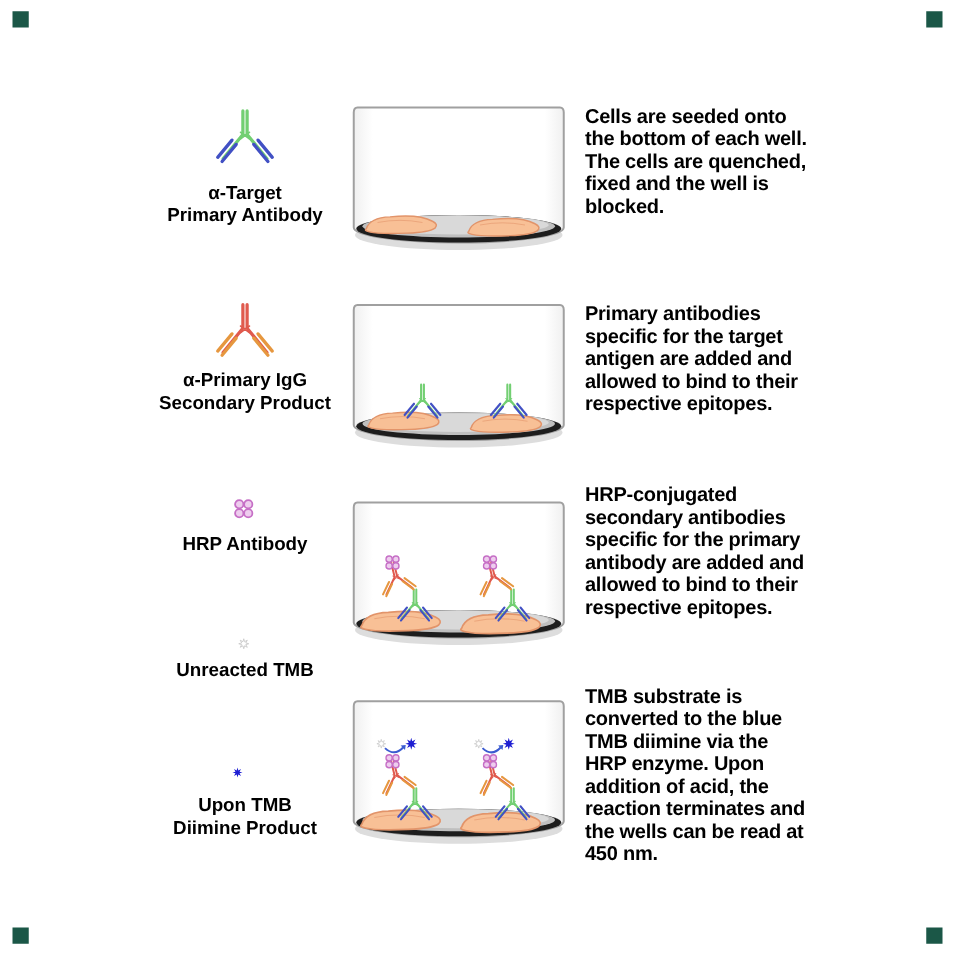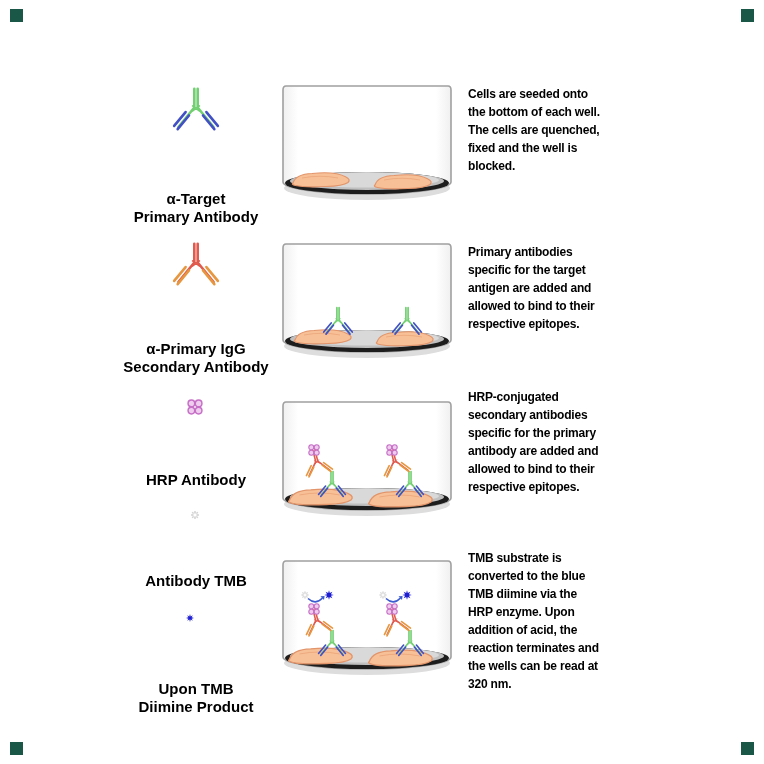--- a/index.html
+++ b/index.html
@@ -5,25 +5,25 @@
   html,body{margin:0;padding:0;background:#fff;}
   .canvas{
     position:relative;width:764px;height:764px;background:#fff;overflow:hidden;
     font-family:"Liberation Sans", sans-serif;color:var(--text,#000);
   }
   .corner-mark{
     position:absolute;width:13px;height:13px;background:var(--corner-mark,#1b5747);
   }
   .legend-label{
     position:absolute;width:200px;text-align:center;white-space:pre-line;
-    font-weight:700;font-size:15px;line-height:18px;color:var(--text,#000);margin-top:44px;
+    font-weight:700;font-size:15px;line-height:18px;color:var(--text,#000);
   }
   .step-text{
     position:absolute;left:468px;width:254px;white-space:pre-line;
-    font-weight:700;font-size:12px;line-height:18px;letter-spacing:-0.2px;color:var(--text,#000);
+    font-weight:700;font-size:16px;line-height:18px;letter-spacing:-0.2px;color:var(--text,#000);
   }
   .abs{position:absolute;}
   
   .ab-primary{--hc:var(--primary-heavy,#72cf72);--lc:var(--primary-light,#4150c4);}
   .ab-secondary{--hc:var(--secondary-heavy,#e05a4e);--lc:var(--secondary-light,#e6973f);}
   .hrp-use{--hrp-s:var(--hrp-stroke,#c66fc6);--hrp-f:var(--hrp-fill,#eecdee);}
   .star-blue{--star-f:var(--tmb-blue,#1d1dd2);--star-s:none;}
   .star-gray{--star-f:#ffffff;--star-s:var(--tmb-unreacted,#c9c9c9);}
 </style>
 </head>
@@ -97,21 +97,21 @@
 The cells are quenched,
 fixed and the well is
 blocked.</div>
   </section>
 
   <section>
     <svg class="abs" style="left:170px;top:241px" width="52" height="60" viewBox="0 0 40 46">
       <use href="#ab" class="ab-secondary"></use>
     </svg>
     <div class="legend-label" style="left:96px;top:296px">α-Primary IgG
-Secondary Antibody</div>
+Secondary Product</div>
 
     <svg class="abs" style="left:278px;top:240px" width="178" height="124" viewBox="0 0 178 124">
       <ellipse cx="89" cy="106" rx="83" ry="12" fill="#777" opacity="0.25"></ellipse>
       <path d="M8 4 Q5 4 5 8 L5 100 A84 12 0 0 0 173 100 L173 8 Q173 4 170 4 Z" fill="url(#wellg)" stroke="var(--well-stroke,#a0a0a0)" stroke-width="1.6"></path>
       <ellipse cx="89" cy="101" rx="82" ry="11" fill="var(--well-rim,#1d1d1d)"></ellipse>
       <ellipse cx="89" cy="99" rx="77" ry="9" fill="var(--well-floor,#bfbfbf)"></ellipse>
       <ellipse cx="89" cy="98" rx="72" ry="7.5" fill="#d9d9d9"></ellipse>
       <g>
           <use href="#cellblob" transform="translate(14,87)"></use>
         </g>
@@ -168,21 +168,21 @@
 specific for the primary
 antibody are added and
 allowed to bind to their
 respective epitopes.</div>
   </section>
 
   <section>
     <svg class="abs" style="left:188px;top:508px" width="14" height="14" viewBox="0 0 14 14">
       <use href="#star8" class="star-gray" transform="translate(7,7) scale(0.8)"></use>
     </svg>
-    <div class="legend-label" style="left:96px;top:528px">Antibody TMB</div>
+    <div class="legend-label" style="left:96px;top:528px">Unreacted TMB</div>
 
     <svg class="abs" style="left:184px;top:612px" width="12" height="12" viewBox="0 0 12 12">
       <use href="#star8" class="star-blue" transform="translate(6,6) scale(0.8)"></use>
     </svg>
     <div class="legend-label" style="left:96px;top:636px">Upon TMB
 Diimine Product</div>
 
     <svg class="abs" style="left:278px;top:557px" width="178" height="124" viewBox="0 0 178 124">
       <ellipse cx="89" cy="106" rx="83" ry="12" fill="#777" opacity="0.25"></ellipse>
       <path d="M8 4 Q5 4 5 8 L5 100 A84 12 0 0 0 173 100 L173 8 Q173 4 170 4 Z" fill="url(#wellg)" stroke="var(--well-stroke,#a0a0a0)" stroke-width="1.6"></path>
@@ -221,16 +221,16 @@
       </g>
     </svg>
 
     <div class="step-text" style="top:549px">TMB substrate is
 converted to the blue
 TMB diimine via the
 HRP enzyme. Upon
 addition of acid, the
 reaction terminates and
 the wells can be read at
-320 nm.</div>
+450 nm.</div>
   </section>
 
 </div>
 
 </body></html>

